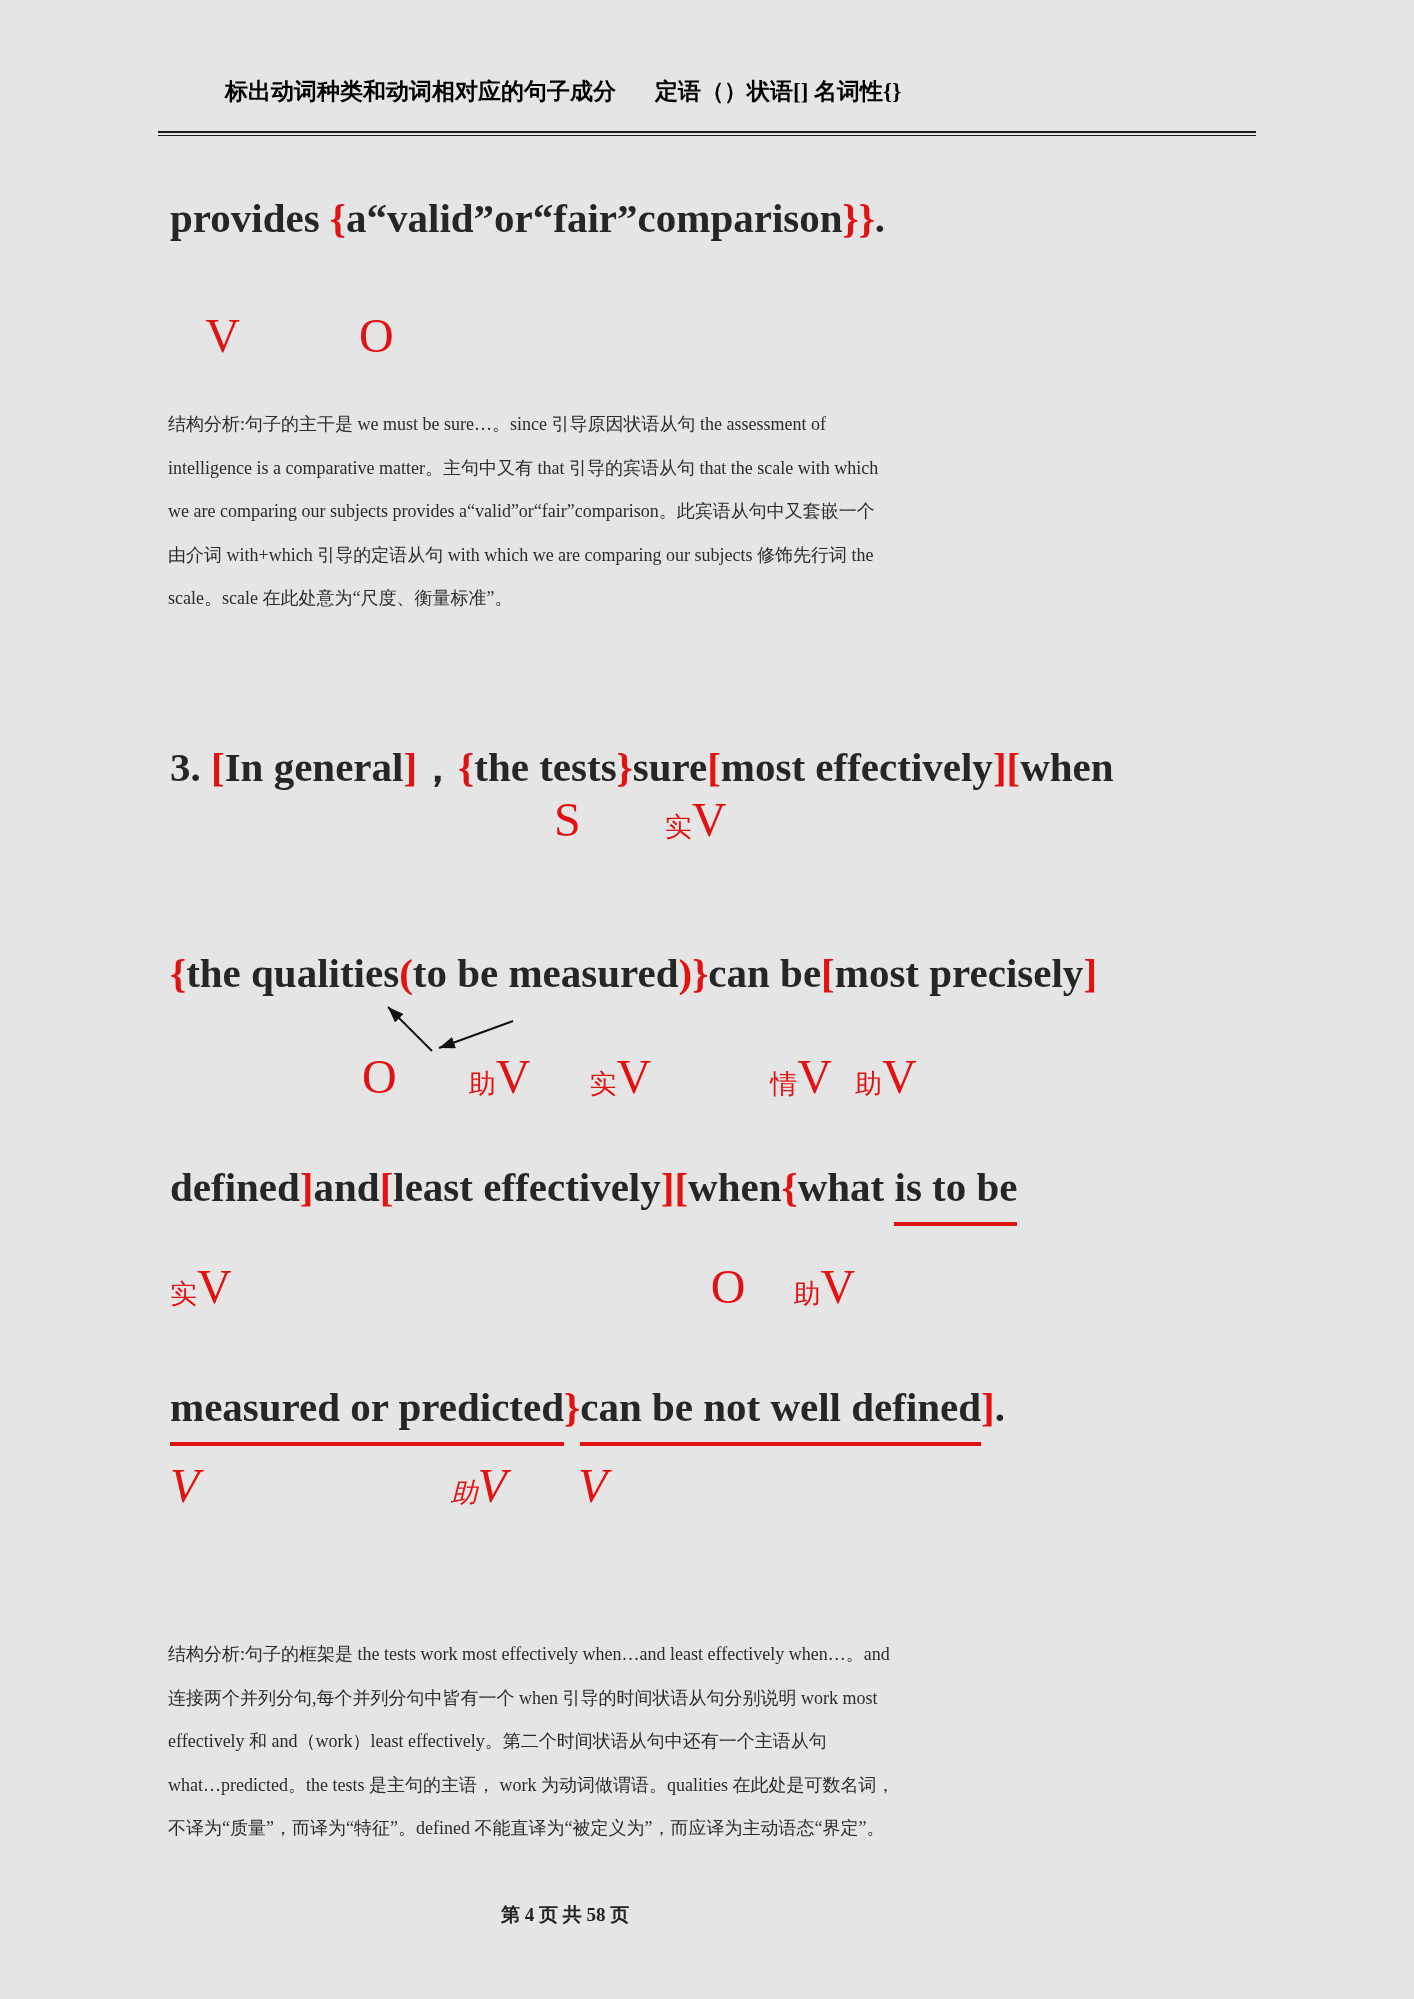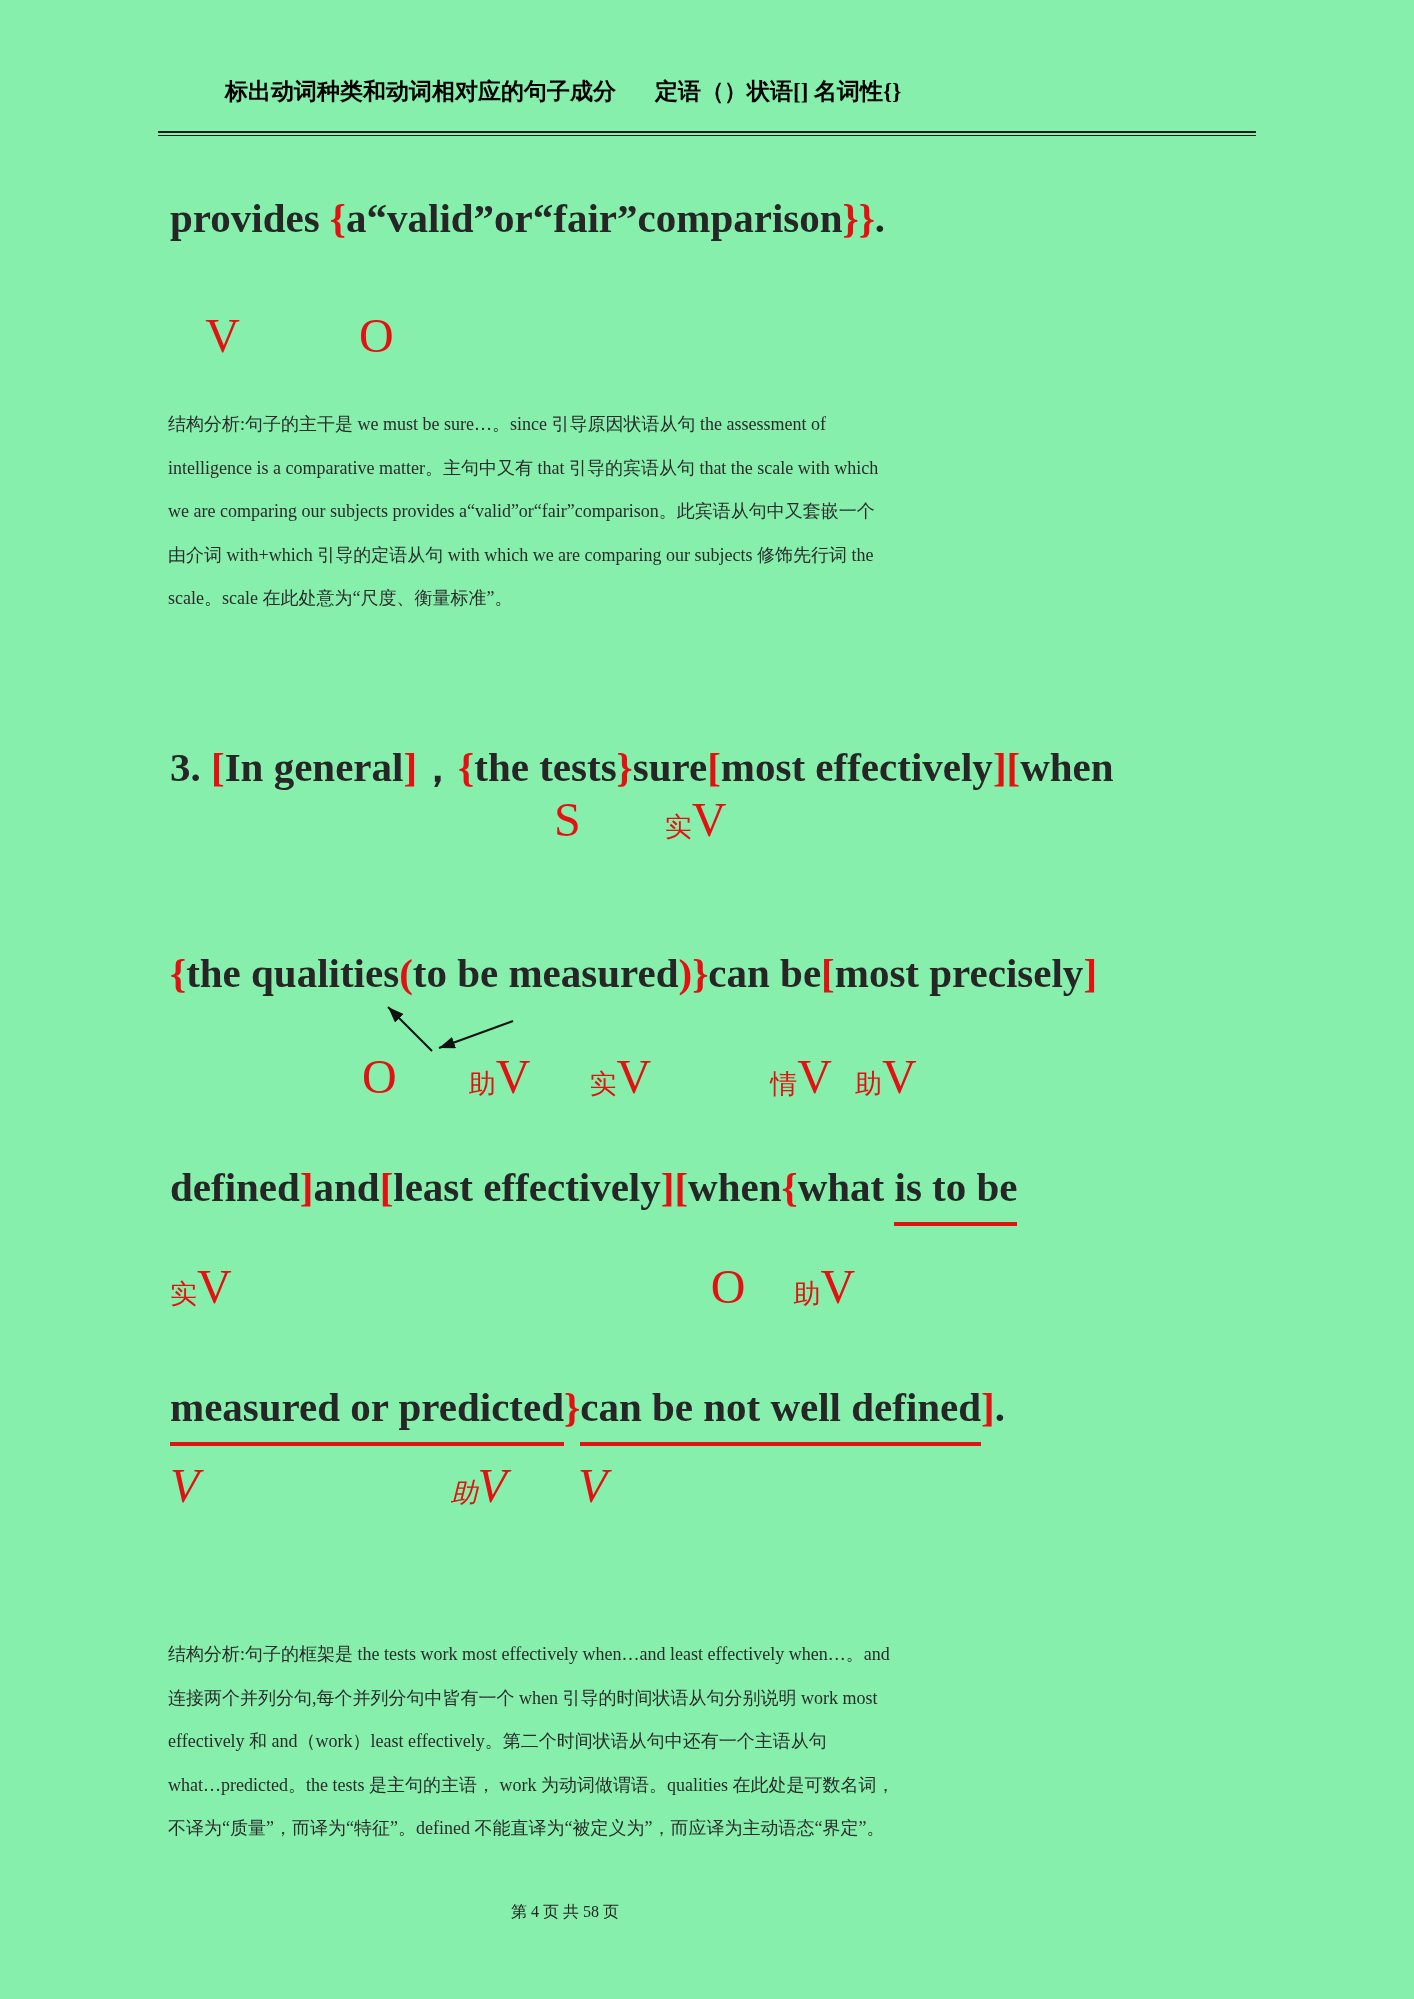--- a/index.html
+++ b/index.html
@@ -1,18 +1,18 @@
 <!DOCTYPE html>
 <html style="--red: #e31212;"><head>
 <meta charset="utf-8">
 <style>
   :root { --red:#e31212; --ink:#222; }
   * { margin:0; padding:0; box-sizing:border-box; }
   body { background:#fff; font-family:"Liberation Serif","DejaVu Serif",serif; }
-  .page { position:relative; width:1414px; height:1999px; background:#86efac; overflow:hidden; }
+  .page { position:relative; width:1414px; height:1999px; background:#e5e5e5; overflow:hidden; }
 
   .hdr-left  { position:absolute; top:76px;  left:225px; font-size:23px; font-weight:bold; color:#000; }
   .hdr-right { position:absolute; top:76px;  left:655px; font-size:23px; font-weight:bold; color:#000; }
   .hdr-rule  { position:absolute; top:131px; left:158px; width:1098px; height:5px;
                border-top:2px solid #1a1a1a; border-bottom:1px solid #1a1a1a; }
 
   .sent { position:absolute; left:170px; font-size:41px; font-weight:bold; color:#262626;
           white-space:pre; line-height:1.25; }
   .sent .red { color:var(--red); }
   .sent .ul  { border-bottom:4px solid var(--red); padding-bottom:12px; }
@@ -20,21 +20,21 @@
   .labels { position:absolute; left:170px; font-size:48px; color:var(--red);
             white-space:pre; line-height:1; }
   .labels .zh { font-size:27px; }
 
   .para { position:absolute; left:168px; width:1090px; font-size:18px; color:#2b2b2b;
           line-height:43.5px; white-space:pre-line; }
 
   .arrows { position:absolute; left:368px; top:996px; }
 
   .footer { position:absolute; top:1902px; left:170px; width:790px; text-align:center;
-            font-size:16px; color:#222; }
+            font-size:19px; color:#222;font-weight:bold; }
 
   .pos-s1   { top:193px; }
   .pos-l1   { top:312px; }
   .pos-p1   { top:403px; }
   .pos-s3a  { top:742px; }
   .pos-lsv  { top:796px; }
   .pos-s3b  { top:948px;text-align:right; }
   .pos-lo   { top:1053px; }
   .pos-s3c  { top:1162px; }
   .pos-lv2  { top:1263px; }

